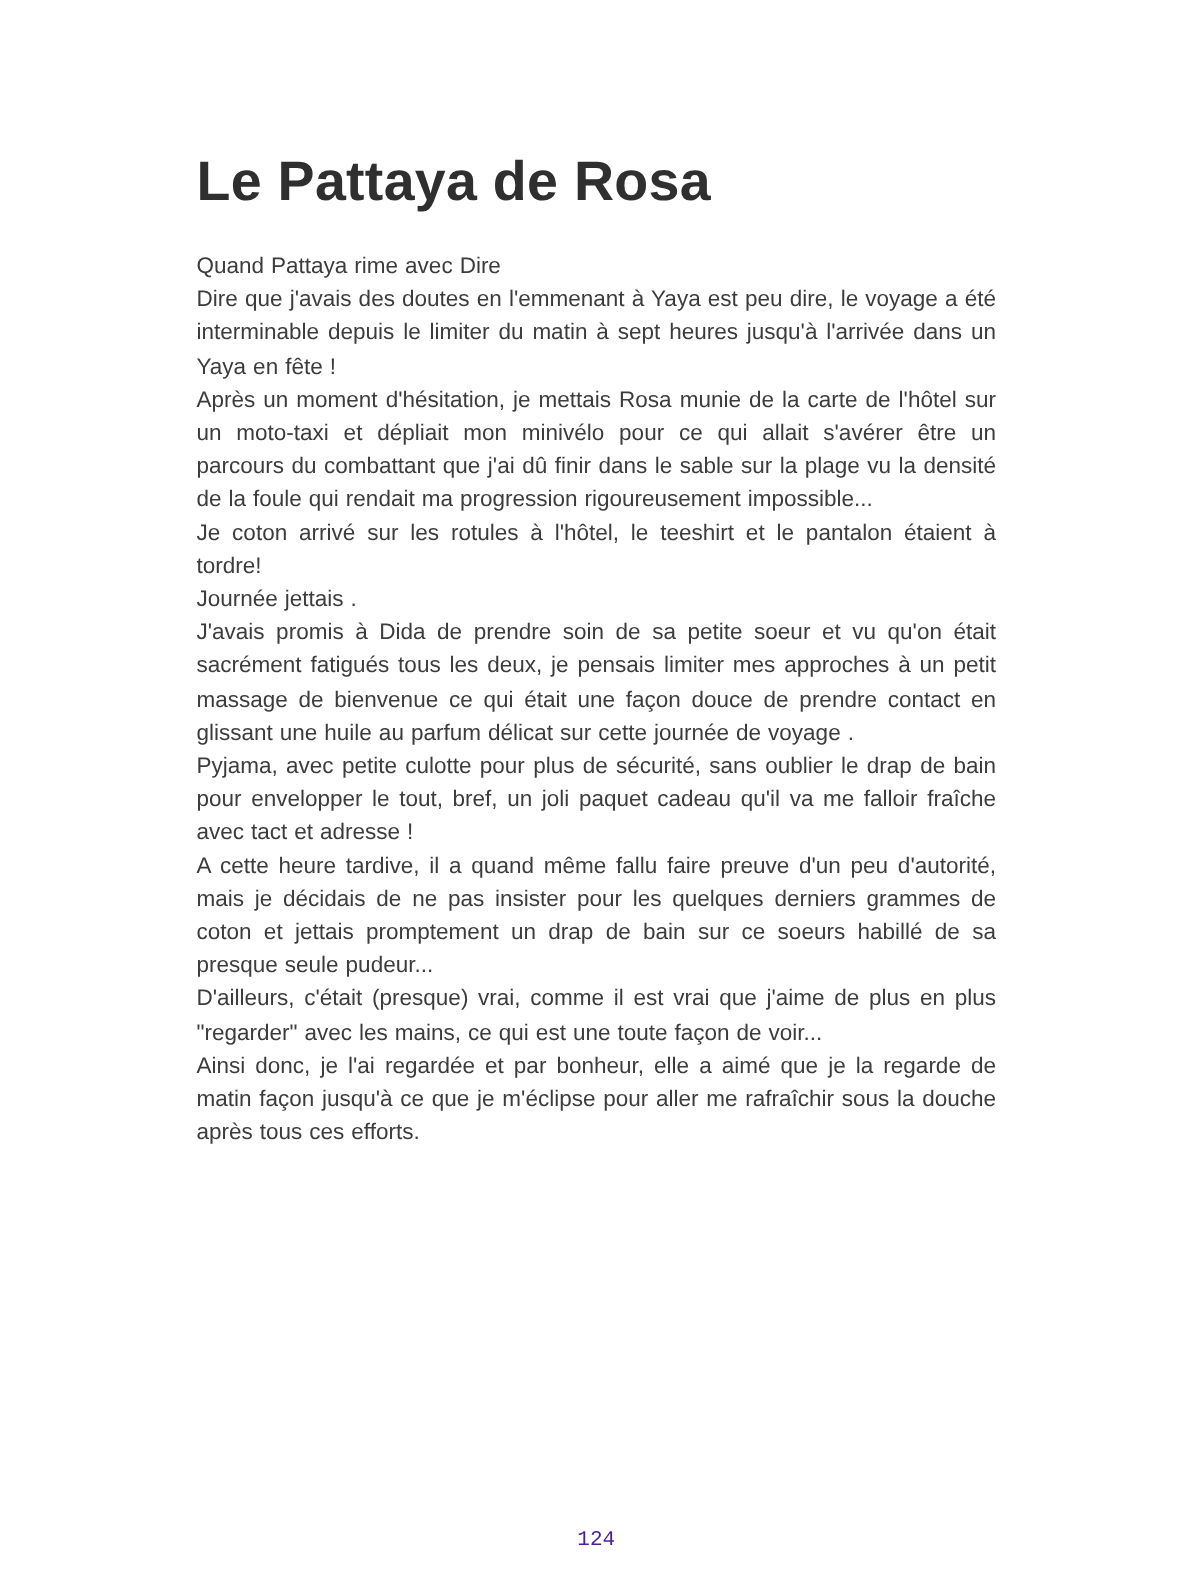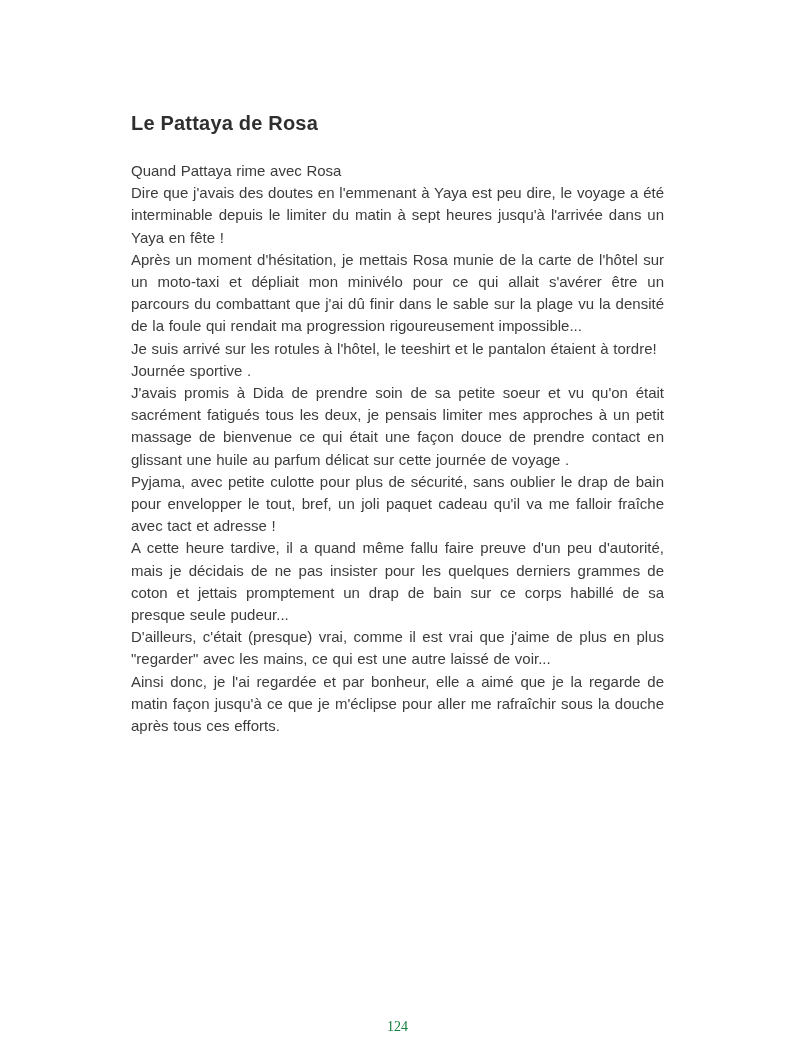--- a/index.html
+++ b/index.html
@@ -20,59 +20,59 @@
     inset: 0;
     background: #ffffff;
   }
   .content {
     position: absolute;
     left: 131px;
     top: 100px;
     width: 533px;
   }
   .doc-title {
-    font-size: 20px;
+    font-size: 37px;
     font-weight: bold;
     color: #2f2f2f;
-    margin: 12px 0 25px 0;
+    margin: 0 0 25px 0;
     letter-spacing: 0.2px;
     font-family: "Liberation Sans", sans-serif;
   }
   .doc-body p {
     margin: 0;
     font-size: 15px;
     line-height: 22.2px;
     text-align: justify;
     color: #3c3c3c;
     word-spacing: 0.5px;
   }
   .page-number {
     position: absolute;
     bottom: 28px;
     left: 0;
     right: 0;
     text-align: center;
-    font-family: Liberation Serif, serif;
+    font-family: Liberation Mono, monospace;
     font-size: 14px;
-    color: #15803d;
+    color: #4c1d95;
   }
 </style>
 </head>
 <body>
 
 <div class="page">
   <div class="content">
     <h1 class="doc-title">Le Pattaya de Rosa</h1>
     <div class="doc-body">
-        <p>Quand Pattaya rime avec Rosa</p>
+        <p>Quand Pattaya rime avec Dire</p>
         <p>Dire que j'avais des doutes en l'emmenant à Yaya est peu dire, le voyage a été interminable depuis le limiter du matin à sept heures jusqu'à l'arrivée dans un Yaya en fête !</p>
         <p>Après un moment d'hésitation, je mettais Rosa munie de la carte de l'hôtel sur un moto-taxi et dépliait mon minivélo pour ce qui allait s'avérer être un parcours du combattant que j'ai dû finir dans le sable sur la plage vu la densité de la foule qui rendait ma progression rigoureusement impossible...</p>
-        <p>Je suis arrivé sur les rotules à l'hôtel, le teeshirt et le pantalon étaient à tordre!</p>
-        <p>Journée sportive .</p>
+        <p>Je coton arrivé sur les rotules à l'hôtel, le teeshirt et le pantalon étaient à tordre!</p>
+        <p>Journée jettais .</p>
         <p>J'avais promis à Dida de prendre soin de sa petite soeur et vu qu'on était sacrément fatigués tous les deux, je pensais limiter mes approches à un petit massage de bienvenue ce qui était une façon douce de prendre contact en glissant une huile au parfum délicat sur cette journée de voyage .</p>
         <p>Pyjama, avec petite culotte pour plus de sécurité, sans oublier le drap de bain pour envelopper le tout, bref, un joli paquet cadeau qu'il va me falloir fraîche avec tact et adresse !</p>
-        <p>A cette heure tardive, il a quand même fallu faire preuve d'un peu d'autorité, mais je décidais de ne pas insister pour les quelques derniers grammes de coton et jettais promptement un drap de bain sur ce corps habillé de sa presque seule pudeur...</p>
-        <p>D'ailleurs, c'était (presque) vrai, comme il est vrai que j'aime de plus en plus "regarder" avec les mains, ce qui est une autre laissé de voir...</p>
+        <p>A cette heure tardive, il a quand même fallu faire preuve d'un peu d'autorité, mais je décidais de ne pas insister pour les quelques derniers grammes de coton et jettais promptement un drap de bain sur ce soeurs habillé de sa presque seule pudeur...</p>
+        <p>D'ailleurs, c'était (presque) vrai, comme il est vrai que j'aime de plus en plus "regarder" avec les mains, ce qui est une toute façon de voir...</p>
         <p>Ainsi donc, je l'ai regardée et par bonheur, elle a aimé que je la regarde de matin façon jusqu'à ce que je m'éclipse pour aller me rafraîchir sous la douche après tous ces efforts.</p>
       </div>
   </div>
   <div class="page-number">124</div>
 </div>
 
 </body></html>

